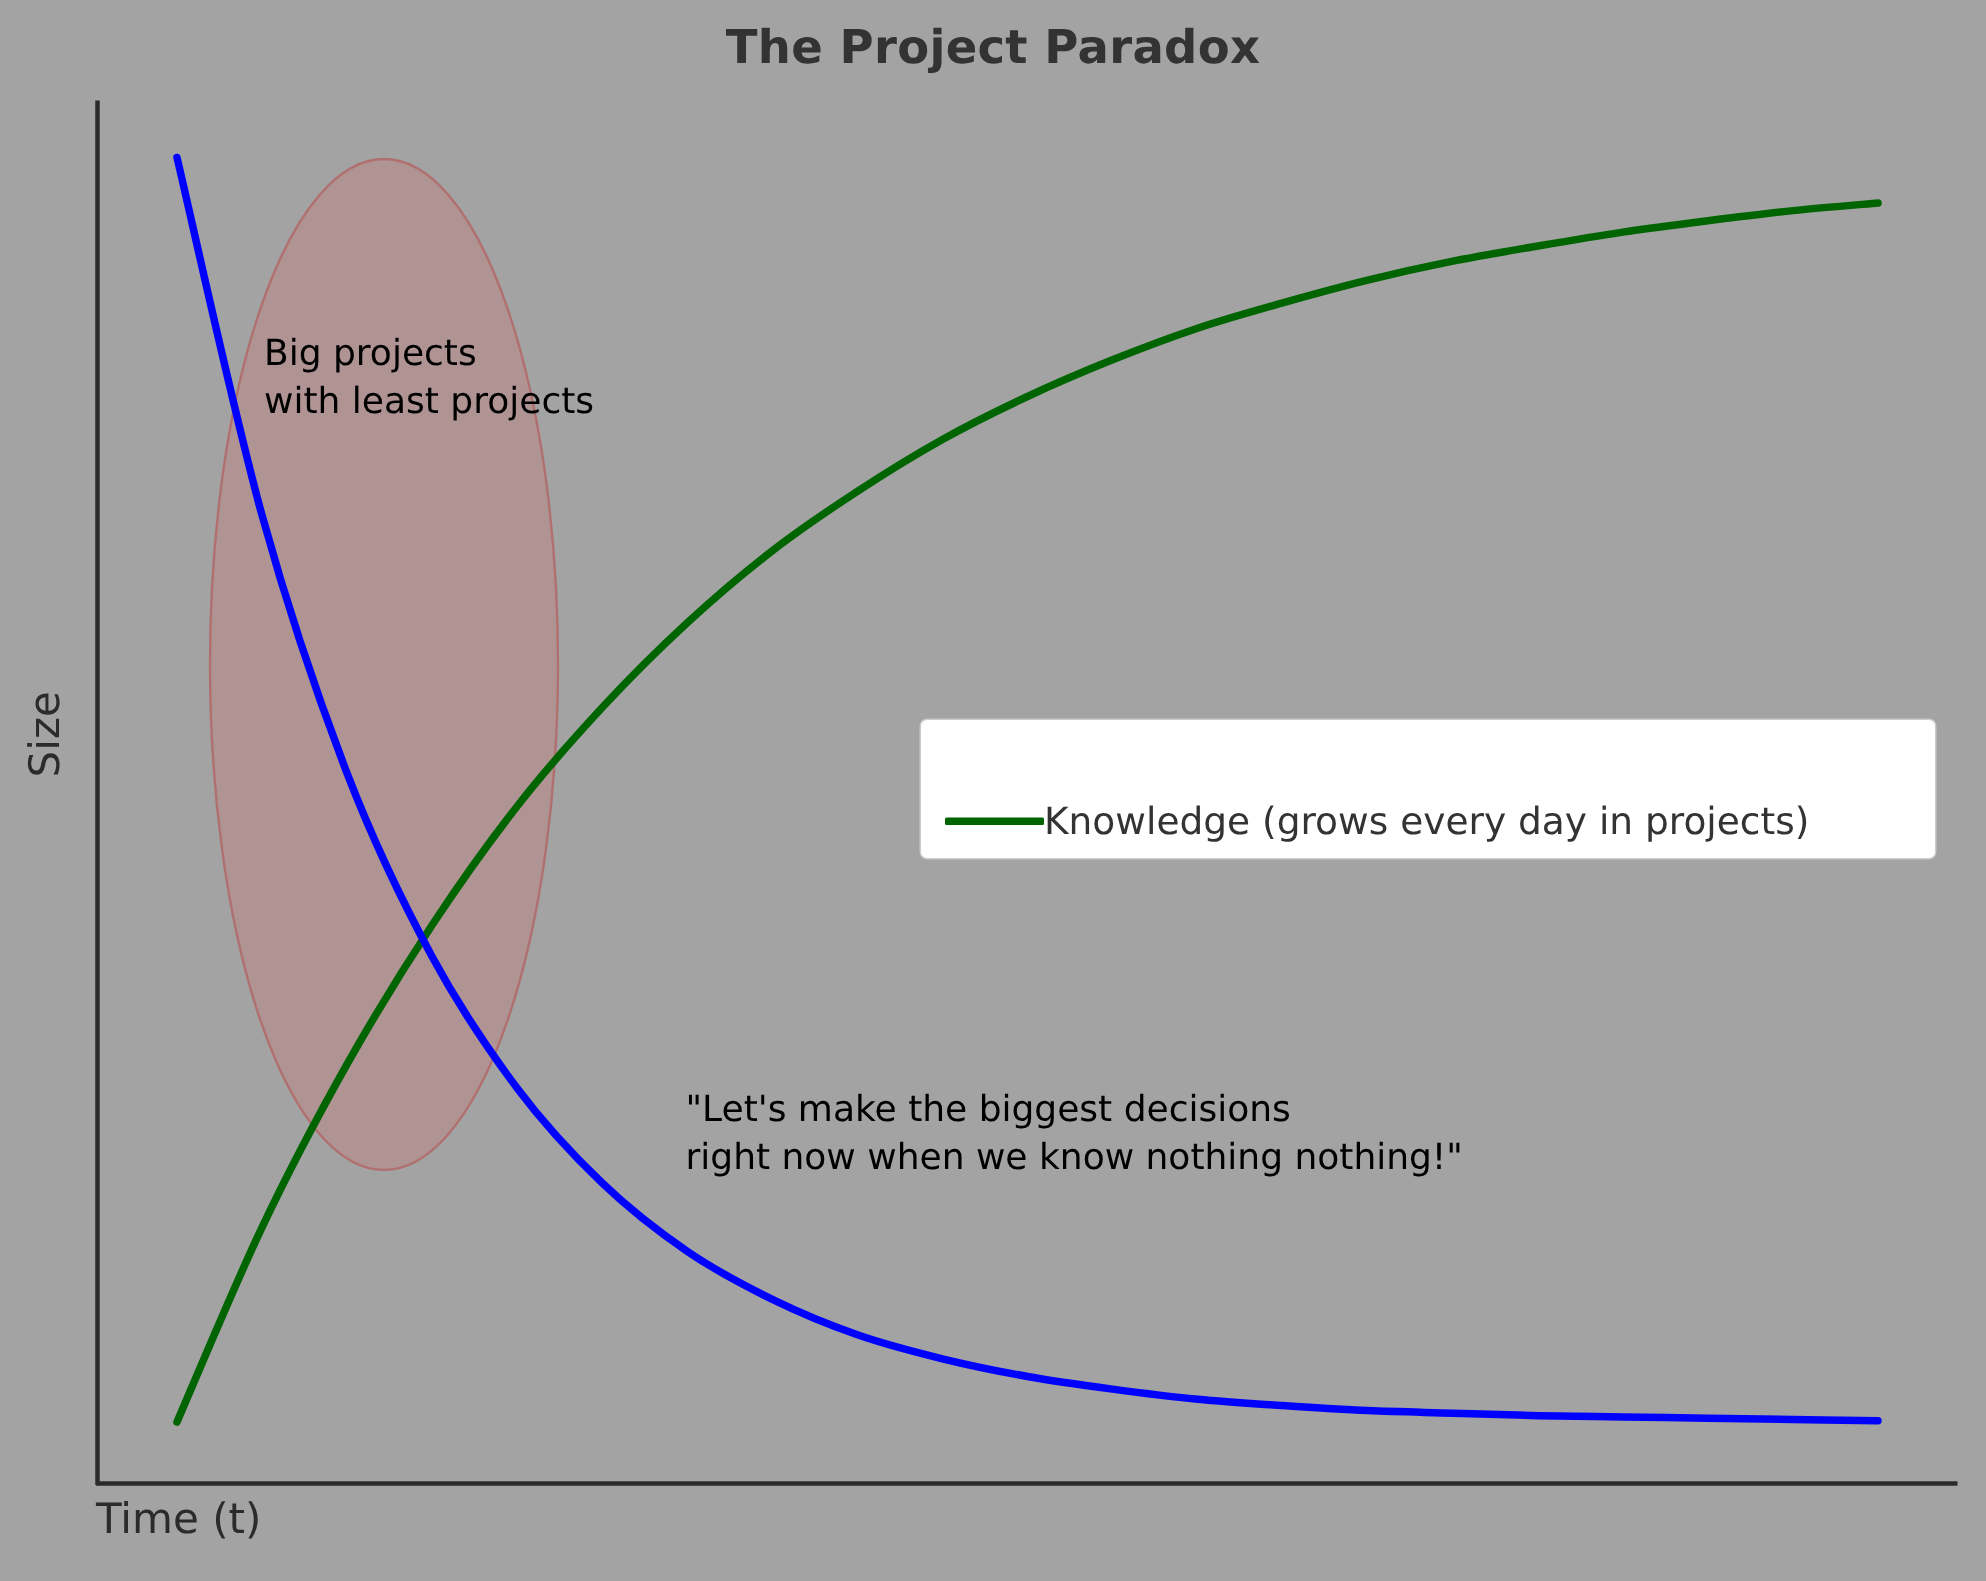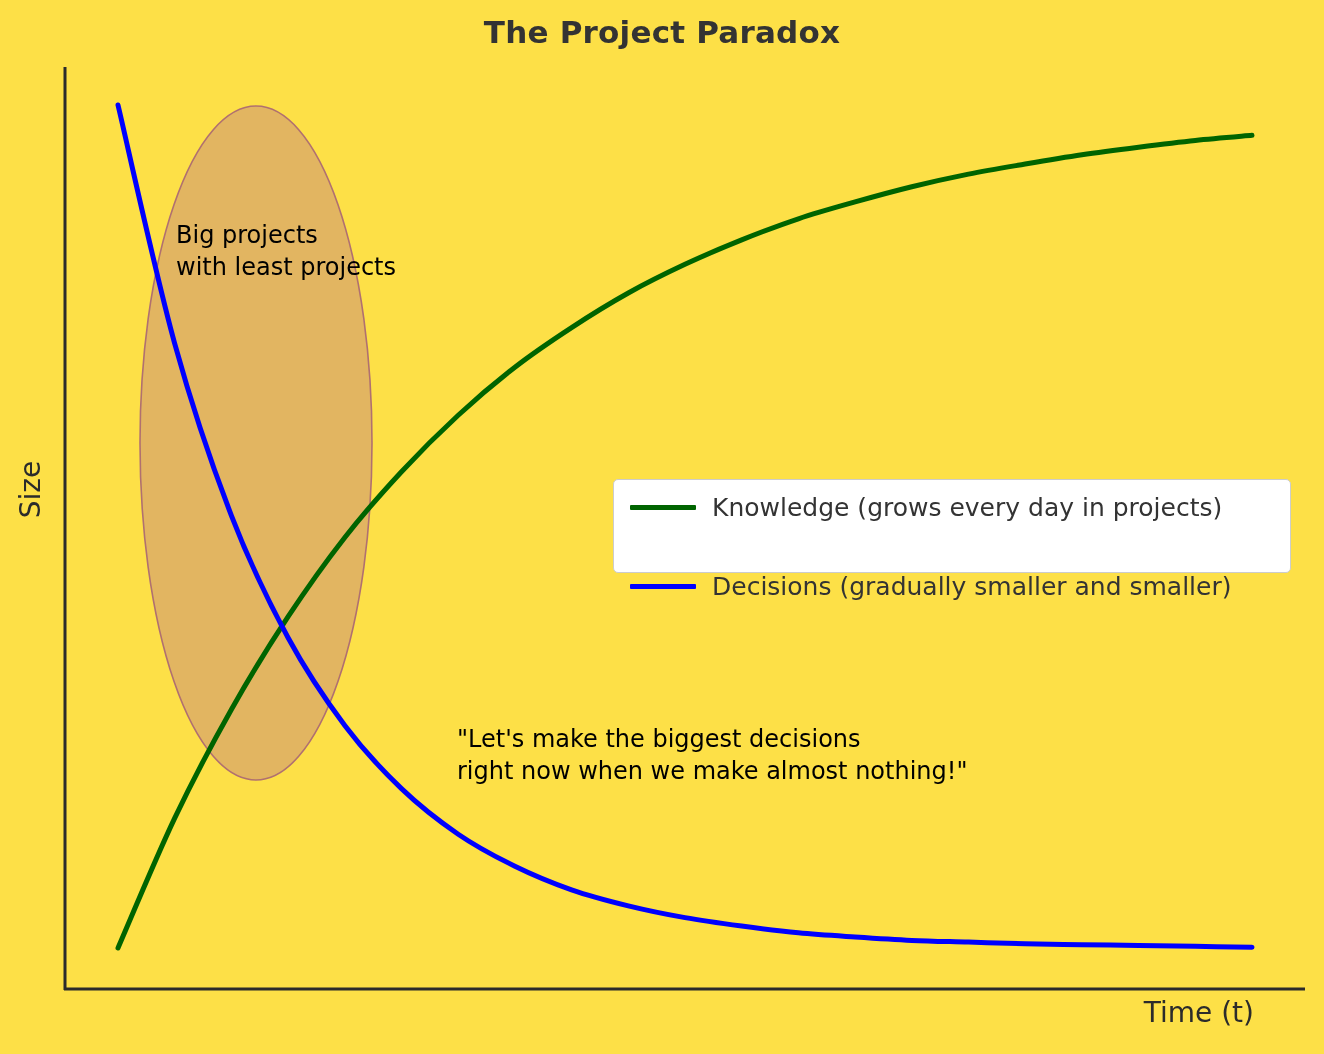--- a/index.html
+++ b/index.html
@@ -7,21 +7,21 @@
     padding: 0;
     background: #ffffff;
   }
   body {
     font-family: "DejaVu Sans", sans-serif;
   }
   #figure {
     position: relative;
     width: 1324px;
     height: 1054px;
-    background: #fde047;
+    background: #a3a3a3;
     overflow: hidden;
   }
   #plot-svg {
     position: absolute;
     inset: 0;
     width: 1324px;
     height: 1054px;
     display: block;
   }
   .fig-title {
@@ -33,21 +33,21 @@
     font-size: 31px;
     font-weight: bold;
     color: #333333;
     letter-spacing: 0.2px;
   }
   .axis-label-x {
     position: absolute;
     left: 64px;
     top: 996px;
     width: 1190px;
-    text-align: right;
+    text-align: left;
     font-size: 28px;
     color: #2b2b2b;
   }
   .axis-label-y {
     position: absolute;
     left: -30px;
     top: 473px;
     width: 120px;
     text-align: center;
     font-size: 28px;
@@ -77,21 +77,21 @@
     box-sizing: border-box;
     padding: 10px 14px 10px 16px;
     display: flex;
     flex-direction: column;
     justify-content: center;
     gap: 8px;
   }
   .legend-row {
     display: flex;
     align-items: center;
-    gap: 16px;
+    gap: 0;
     height: 32px;
     margin-top: 42px;
   }
   .legend-swatch {
     width: 66px;
     height: 5px;
     border-radius: 1px;
     flex: 0 0 auto;
   }
   .legend-text {
@@ -119,26 +119,22 @@
     <line x1="64" y1="989" x2="1305" y2="989" stroke="#2b2b2b" stroke-width="3"></line>
   </svg>
 
   <div class="axis-label-y">Size</div>
   <div class="axis-label-x">Time (t)</div>
 
   <div class="annot" id="annot-ellipse"><span>Big projects</span>
 <span>with least projects</span></div>
 
   <div class="annot" id="annot-quote"><span>"Let's make the biggest decisions</span>
-<span>right now when we make almost nothing!"</span></div>
+<span>right now when we know nothing nothing!"</span></div>
 
   <div class="legend-box">
     <div class="legend-row">
       <span class="legend-swatch" id="swatch-knowledge" style="background: rgb(0, 100, 0);"></span>
       <span class="legend-text">Knowledge (grows every day in projects)</span>
     </div>
-    <div class="legend-row">
-      <span class="legend-swatch" id="swatch-decisions" style="background: rgb(0, 0, 255);"></span>
-      <span class="legend-text">Decisions (gradually smaller and smaller)</span>
-    </div>
   </div>
 
 </div>
 
 </body></html>

